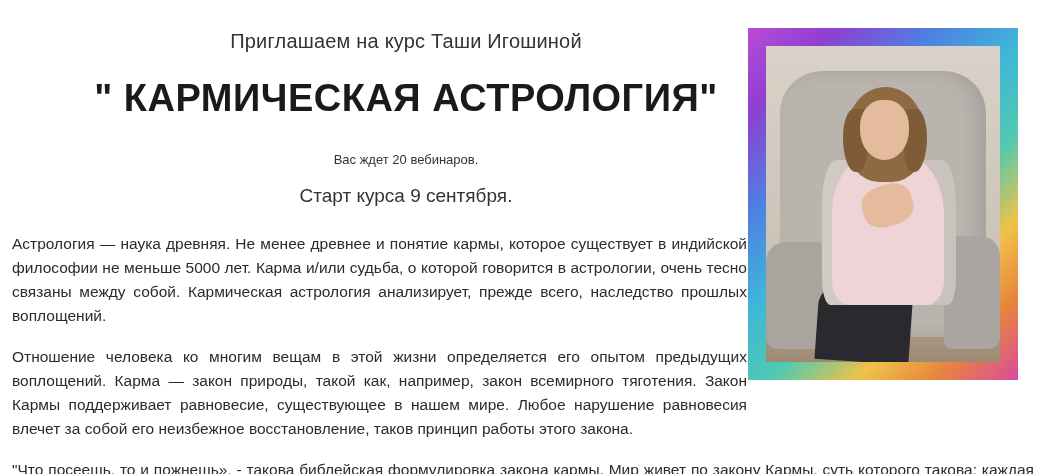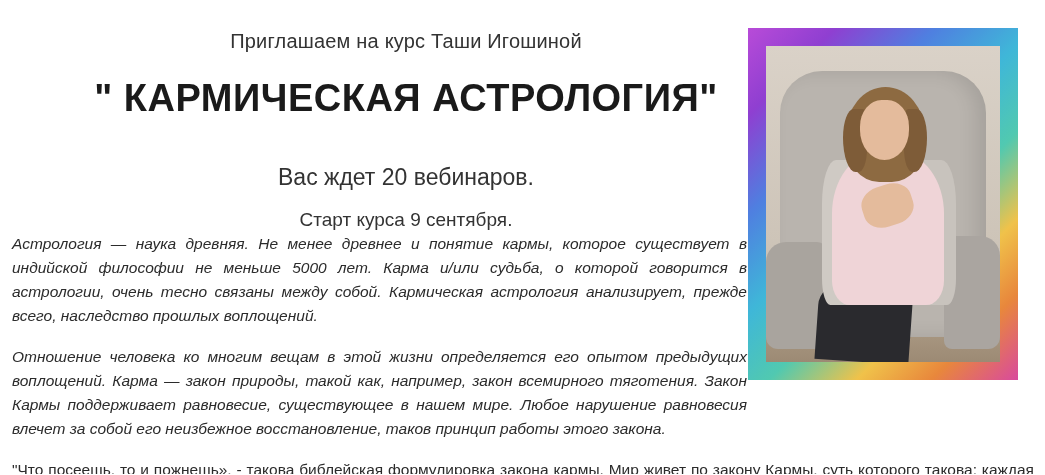--- a/index.html
+++ b/index.html
@@ -36,22 +36,22 @@
     letter-spacing: 0.2px;
   }
   .course-title {
     margin-top: 24px;
     font-size: 38px;
     font-weight: bold;
     color: #1a1a1a;
     letter-spacing: 0.5px;
   }
   .sub-line {
-    margin-top: 44px;
-    font-size: 23px;
+    margin-top: 32px;
+    font-size: 13px;
     color: #333333;
   }
   .sub-line-2 {
     margin-top: 18px;
     font-size: 19px;
     color: #333333;
   }
 
   
   .body-area {
@@ -62,21 +62,20 @@
   }
   .para {
     font-size: 15.5px;
     line-height: 1.55;
     color: #2b2b2b;
     text-align: justify;
     margin: 0 0 17px 0;
   }
   .para.narrow {
     width: 735px;
-    font-style: italic;
   }
   .para.wide {
     width: 1022px;
   }
 
   
   .photo-frame {
     position: absolute;
     left: 748px;
     top: 28px;

